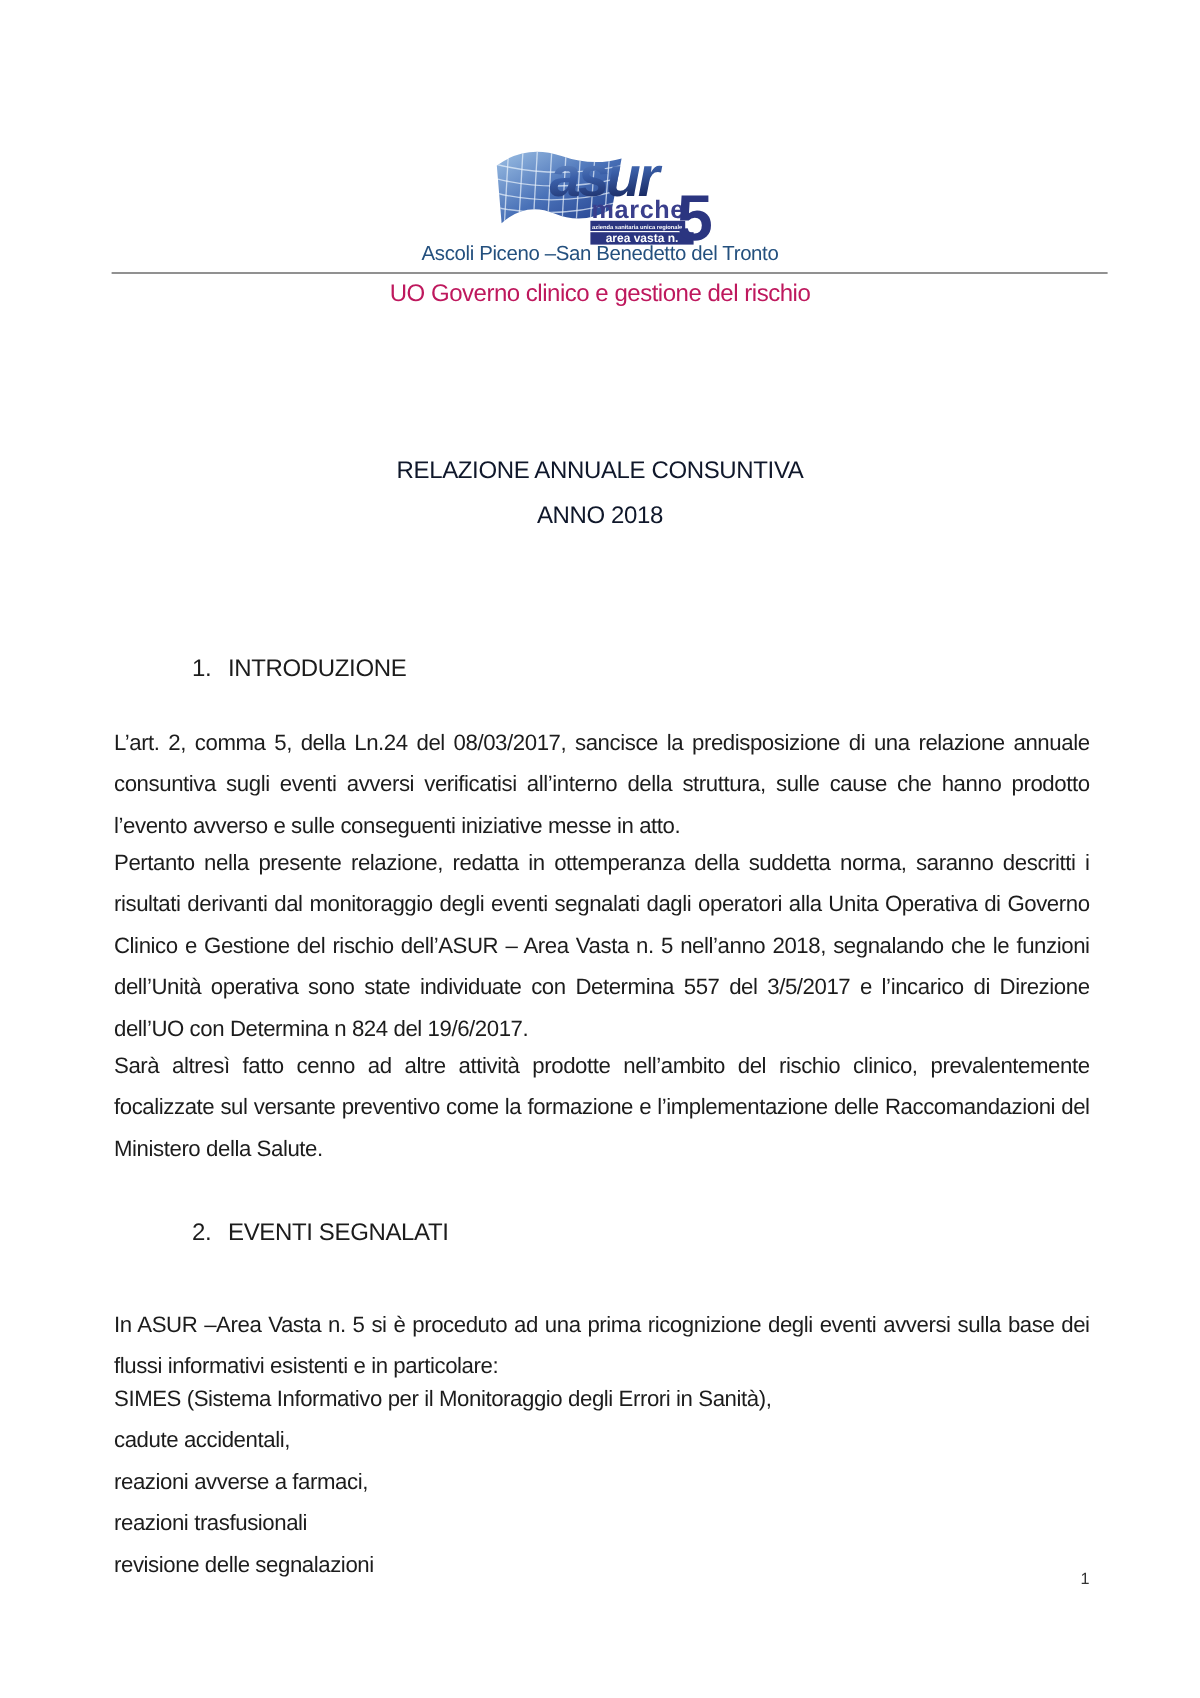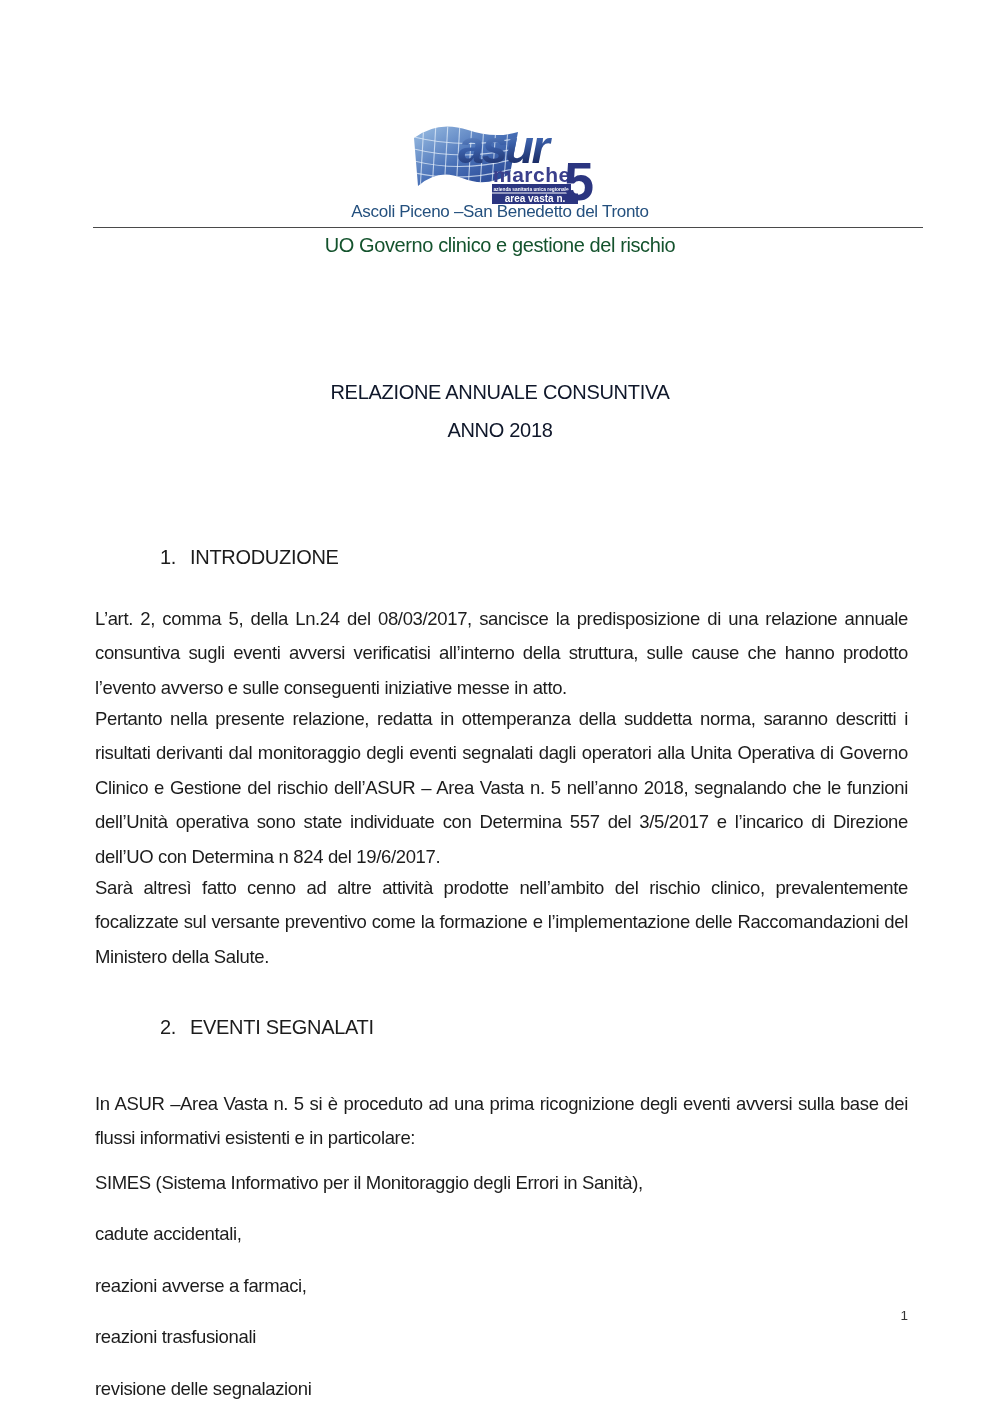--- a/index.html
+++ b/index.html
@@ -17,42 +17,42 @@
     text-align:center; font-size:17px; letter-spacing:-0.3px;
     color:#24507E; line-height:26px;
   }
   .header-rule {
     position:absolute; top:227px; left:93px; width:830px;
     border-top:1.8px solid #4a4a4a; height:0;
   }
   .header-unit {
     position:absolute; top:231px; left:0; width:100%;
     text-align:center; font-size:20px; letter-spacing:-0.4px;
-    color:#14532d; line-height:28px;
+    color:#be185d; line-height:28px;
   }
   .doc-title {
     position:absolute; top:374px; left:0; width:100%;
     text-align:center; font-size:20px; letter-spacing:-0.3px;
     line-height:37.5px; color:#0f172a;
   }
   .section-heading {
     position:absolute; left:95px; width:813px;
     font-size:20px; letter-spacing:-0.3px; line-height:24px;
     padding-left:65px; color:#1c1c1c;
   }
   .section-heading .num { display:inline-block; width:30px; }
   .para {
     position:absolute; left:95px; width:813px;
     font-size:18.5px; letter-spacing:-0.35px; line-height:34.4px;
     text-align:justify; color:#1c1c1c;
   }
   .flow-list { position:absolute; left:95px; width:813px; }
   .flow-list .line {
     font-size:18.5px; letter-spacing:-0.35px; line-height:34.4px;
-    text-align:left; color:#1c1c1c;margin-top:17px;
+    text-align:left; color:#1c1c1c;
   }
   .page-number {
     position:absolute; top:1308px; right:92px;
     font-size:13.5px; color:#333;
   }
   #p-intro-heading { top:545px; }
   #p1 { top:602px; }
   #p2 { top:702px; }
   #p3 { top:871px; }
   #p-events-heading { top:1015px; }

